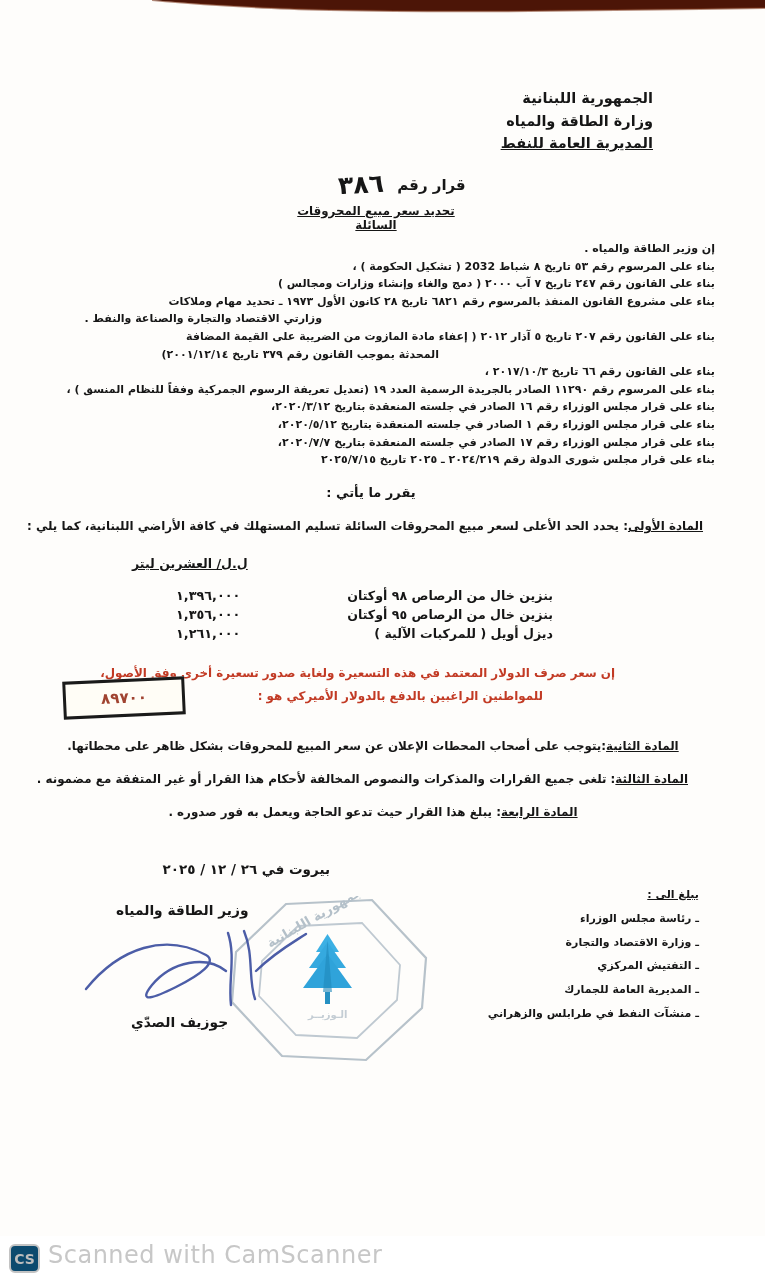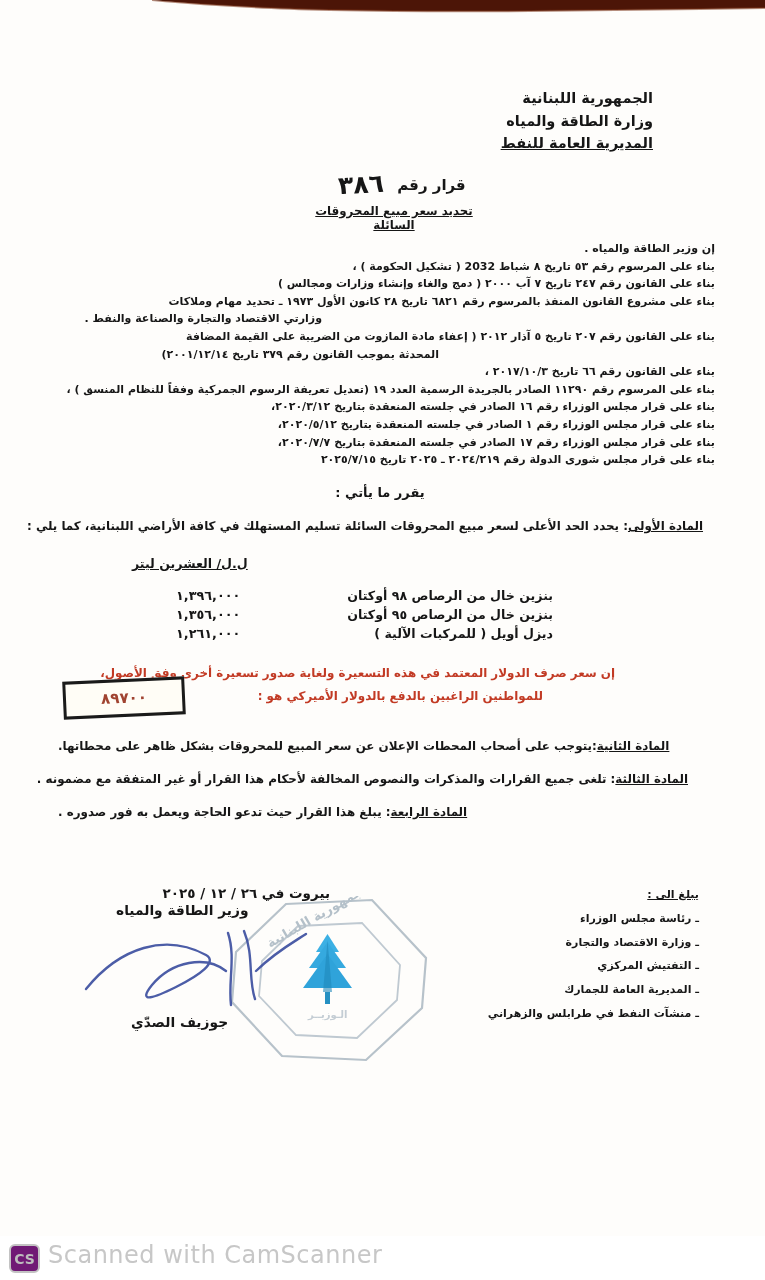--- a/index.html
+++ b/index.html
@@ -15,65 +15,65 @@
   .nowrap{white-space:nowrap;}
 
   
   .top-band{top:0;left:0;width:765px;height:16px;}
 
   
   .letterhead{top:87px;right:112px;text-align:right;font-size:14.5px;line-height:22.5px;font-weight:bold;}
   
   .title-row{top:170px;left:332px;width:140px;direction:rtl;text-align:center;font-weight:bold;font-size:15px;white-space:nowrap;}
   .title-num{font-size:25px;display:inline-block;transform:rotate(-3deg);margin-right:8px;vertical-align:-3px;}
-  .subtitle{top:204px;left:299px;width:190px;text-align:center;font-size:11.8px;font-weight:bold;text-decoration:underline;}
+  .subtitle{top:204px;left:281px;width:190px;text-align:center;font-size:11.8px;font-weight:bold;text-decoration:underline;}
 
   
   .preamble{top:240px;right:50px;width:650px;text-align:right;direction:rtl;font-size:11px;font-weight:bold;line-height:17.6px;}
   .preamble div{white-space:nowrap;}
   .ind-a{padding-right:393px;}
   .ind-b{padding-right:276px;}
 
-  .decides{top:485px;left:10px;width:740px;text-align:center;font-size:13px;font-weight:bold;direction:rtl;}
+  .decides{top:485px;left:1px;width:740px;text-align:center;font-size:13px;font-weight:bold;direction:rtl;}
 
   .article1{top:519px;right:38px;width:700px;direction:rtl;text-align:left;font-size:11.9px;font-weight:bold;white-space:nowrap;}
   .unit-heading{top:556px;left:132px;font-size:12.6px;font-weight:bold;text-decoration:underline;direction:rtl;white-space:nowrap;}
 
   
   .price-row{left:0;width:765px;height:19px;}
   .p-name{position:absolute;right:212px;direction:rtl;font-weight:bold;font-size:12.6px;white-space:nowrap;}
   .p-val{position:absolute;left:176px;font-weight:bold;font-size:12.8px;letter-spacing:2.5px;}
 
   
   .rednote{top:662px;right:150px;width:545px;direction:rtl;text-align:right;font-weight:bold;font-size:11.9px;line-height:23px;color:#c23a24;}
   .rednote .l2{padding-right:72px;}
   .ratebox{top:679px;left:63px;width:116px;height:32px;border:3.5px solid #1a1a1a;background:#fffdf6;
            transform:rotate(-2.6deg);display:flex;align-items:center;justify-content:center;}
   .ratebox span{color:#a04330;font-weight:bold;font-size:15px;letter-spacing:5px;}
 
   
-  .articles{top:730px;right:77px;width:630px;direction:rtl;text-align:left;font-size:11.9px;font-weight:bold;line-height:33px;}
+  .articles{top:730px;right:77px;width:630px;direction:rtl;text-align:center;font-size:11.9px;font-weight:bold;line-height:33px;}
   .articles div{white-space:nowrap;}
 
   
-  .place-date{top:861px;left:90px;width:240px;direction:rtl;text-align:right;font-size:13.5px;font-weight:bold;white-space:nowrap;margin-top:24px;}
+  .place-date{top:861px;left:90px;width:240px;direction:rtl;text-align:right;font-size:13.5px;font-weight:bold;white-space:nowrap;}
   .minister-title{top:902px;left:116px;font-size:13.8px;font-weight:bold;direction:rtl;}
   .minister-name{top:1014px;left:131px;font-size:13.8px;font-weight:bold;direction:rtl;}
   .signature{top:925px;left:78px;width:235px;height:100px;}
   .stamp{top:896px;left:224px;width:208px;height:170px;}
 
   
   .dist{top:883px;right:66px;width:310px;direction:rtl;text-align:right;font-size:11px;font-weight:bold;line-height:23.8px;}
   .dist-heading{text-decoration:underline;}
 
   
   .cs-bar{top:1236px;left:0;width:765px;height:44px;background:#ffffff;}
   .cs-icon{position:absolute;left:9px;top:8px;width:27px;height:25px;border:2.5px solid #c3c3c3;border-radius:6px;
            color:#bdbdbd;font-weight:bold;font-size:14px;display:flex;align-items:center;justify-content:center;
-           background:#701a75;}
+           background:#0c4a6e;}
   .cs-text{position:absolute;left:48px;top:5px;font-size:24px;color:#c7c7c7;letter-spacing:.5px;}
 </style>
 </head>
 <body>
 
 <svg class="abs top-band" viewBox="0 0 765 16" preserveAspectRatio="none">
   <path d="M152,0 C210,5 255,8 330,10 C470,13 620,10 765,8 L765,0 Z" fill="#4c1507"></path>
   <path d="M152,0 C210,4 255,7 330,9 C470,12 620,9 765,7 L765,9 C620,11 470,14 330,11 C255,9 210,6 152,1 Z" fill="#7a3318" opacity="0.55"></path>
 </svg>
 

